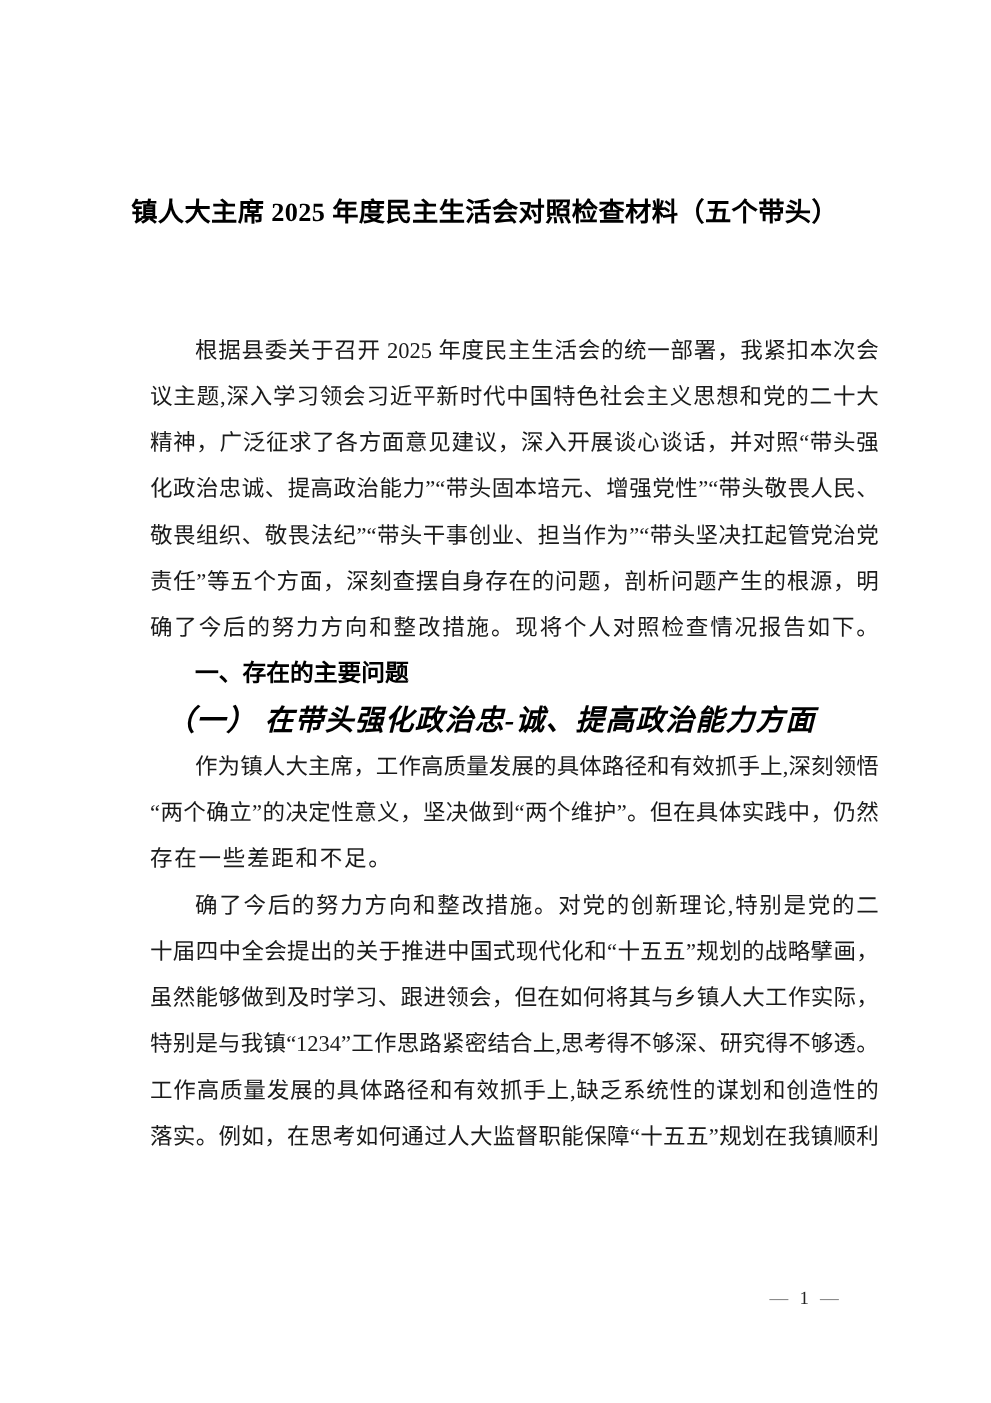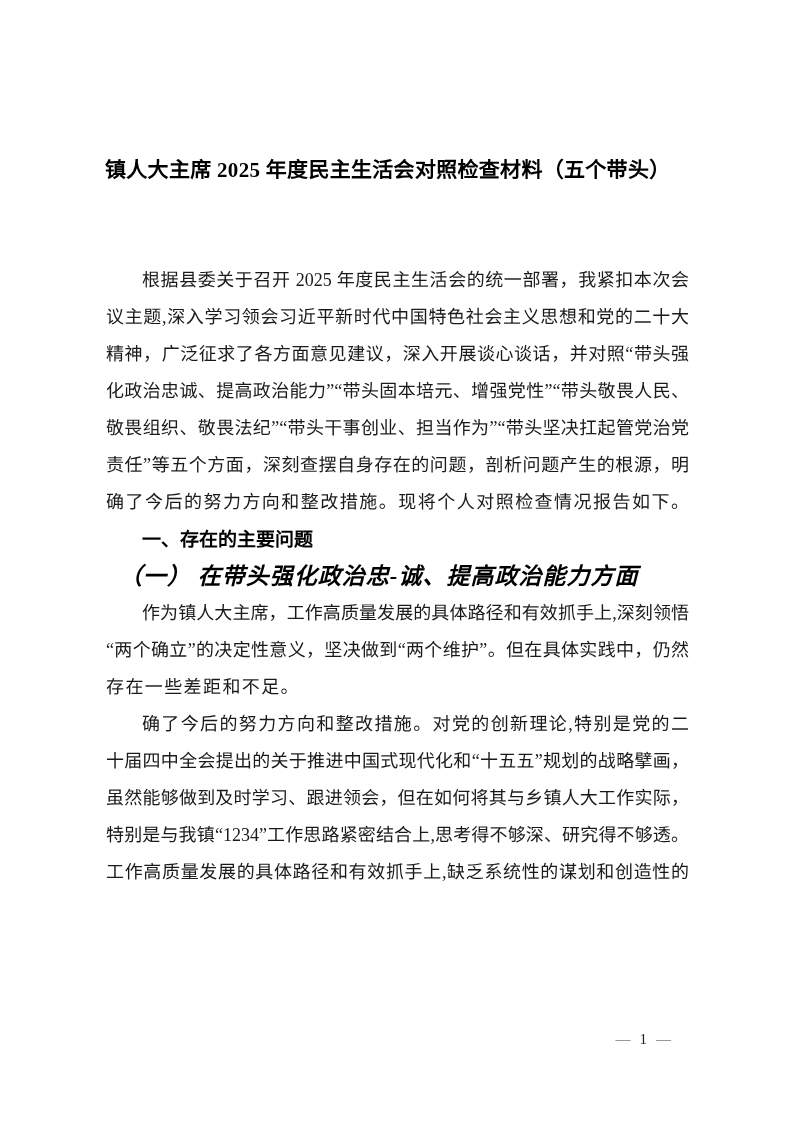--- a/index.html
+++ b/index.html
@@ -24,21 +24,21 @@
     margin: 0;
     font-size: 21px;
     line-height: 30px;
     font-weight: bold;
     color: #000000;
     letter-spacing: 0.3px;
     white-space: nowrap;
   }
   .body {
     position: absolute;
-    left: 106px;
+    left: 120px;
     top: 262px;
     width: 583px;
   }
   .line {
     font-size: 18px;
     line-height: 37px;
     height: 37px;
     text-align: justify;
     white-space: nowrap;
     color: #1a1a1a;
@@ -94,19 +94,20 @@
     <div class="line heading1">一、存在的主要问题</div>
     <div class="line heading2">（一） 在带头强化政治忠-诚、提高政治能力方面</div>
     <div class="line indent j">作为镇人大主席，工作高质量发展的具体路径和有效抓手上,深刻领悟</div>
     <div class="line j">“两个确立”的决定性意义，坚决做到“两个维护”。但在具体实践中，仍然</div>
     <div class="line loose">存在一些差距和不足。</div>
     <div class="line indent j">确了今后的努力方向和整改措施。对党的创新理论,特别是党的二</div>
     <div class="line j">十届四中全会提出的关于推进中国式现代化和“十五五”规划的战略擘画，</div>
     <div class="line j">虽然能够做到及时学习、跟进领会，但在如何将其与乡镇人大工作实际，</div>
     <div class="line j">特别是与我镇“1234”工作思路紧密结合上,思考得不够深、研究得不够透。</div>
     <div class="line j">工作高质量发展的具体路径和有效抓手上,缺乏系统性的谋划和创造性的</div>
+    <div class="line j">落实。例如，在思考如何通过人大监督职能保障“十五五”规划在我镇顺利</div>
   </div>
 
   <div class="footer">
     <span class="dash">—</span><span class="num">1</span><span class="dash">—</span>
   </div>
 
 </div>
 
 </body></html>

